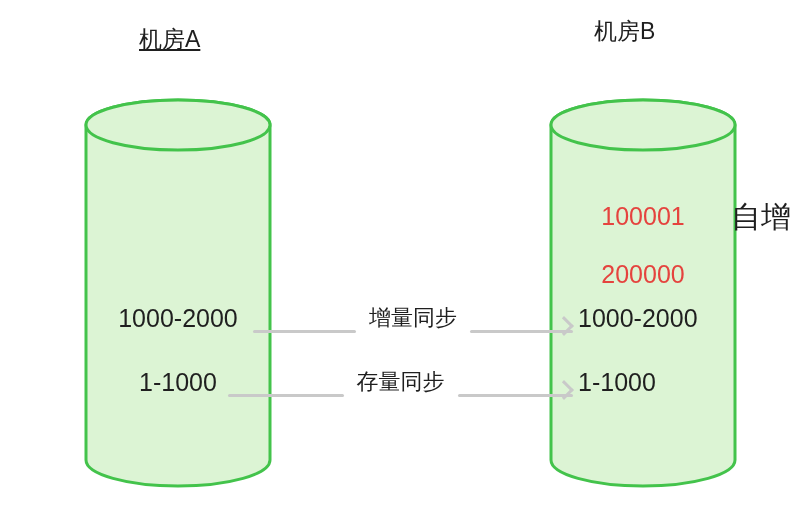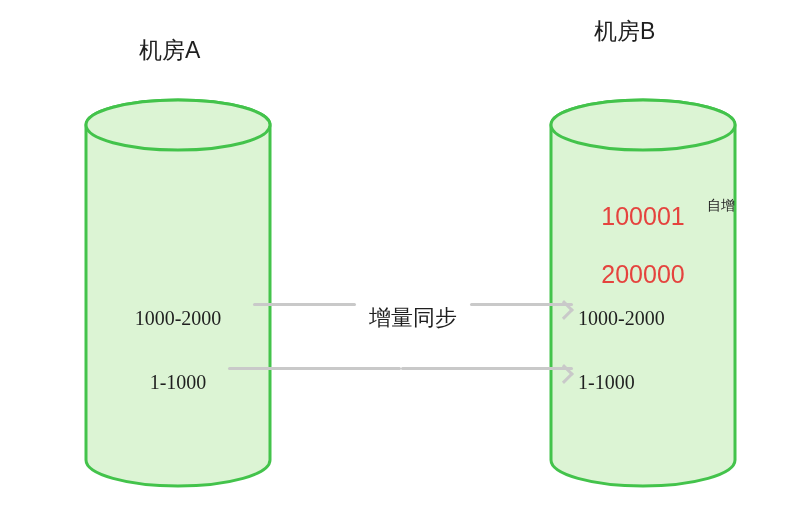--- a/index.html
+++ b/index.html
@@ -25,32 +25,31 @@
 
   .title {
     position: absolute;
     font-size: 23px;
     color: var(--ink);
     white-space: nowrap;
   }
 
   .row-label {
     position: absolute;
-    font-size: 20px;
+    font-size: 25px;
     line-height: 30px;
     color: var(--ink);
     white-space: nowrap;
-    font-family: Liberation Serif, serif;
   }
   .center184 { width: 184px; text-align: center; }
 
   .arrow {
     position: absolute;
     display: flex;
-    align-items: flex-start;
+    align-items: flex-end;
     height: 30px;
   }
   .arrow-line {
     flex: 1;
     height: 3px;
     background: var(--arrow);
     border-radius: 2px;
   }
   .arrow-label {
     padding: 0 13px;
@@ -74,44 +73,44 @@
     top: 173px;
     width: 184px;
     text-align: center;
     font-size: 25px;
     color: var(--red);
   }
   .red-values .red-line { line-height: 30px; margin-bottom: 13px; margin-top: 28px; }
 
   .auto-label {
     position: absolute;
-    left: 707px;
+    left: 731px;
     top: 197px;
-    font-size: 14px;
+    font-size: 30px;
     color: var(--ink);
     white-space: nowrap;
   }
 </style>
 </head>
 <body>
 
 <div class="stage" data-bind-style="--green:diagram.colors.cylinder_stroke;--green-fill:diagram.colors.cylinder_fill;--arrow:diagram.colors.arrow;--red:diagram.colors.highlight_text;--ink:diagram.colors.text" style="--green: #43c34b; --green-fill: #dcf4d4; --arrow: #c9c9c9; --red: #e5433e; --ink: #1f1f1f;">
 
   <svg class="bg-svg" width="802" height="506" viewBox="0 0 802 506">
     <g>
       <path class="cyl-shape" d="M 86 125 A 92 25 0 0 1 270 125 L 270 460 A 92 26 0 0 1 86 460 Z"></path>
       <ellipse class="cyl-shape" cx="178" cy="125" rx="92" ry="25"></ellipse>
     </g>
     <g>
       <path class="cyl-shape" d="M 551 125 A 92 25 0 0 1 735 125 L 735 460 A 92 26 0 0 1 551 460 Z"></path>
       <ellipse class="cyl-shape" cx="643" cy="125" rx="92" ry="25"></ellipse>
     </g>
   </svg>
 
-  <div class="title" style="left:139px; top:35px;" data-bind="diagram.title_left">机房A</div>
+  <div class="title" style="left:139px; top:24px;text-decoration:underline;" data-bind="diagram.title_left">机房A</div>
   <div class="title" style="left:594px; top:16px;" data-bind="diagram.title_right">机房B</div>
 
   <div class="row-label center184" style="left:86px; top:303px;" data-bind="diagram.left_cylinder.rows.0">1000-2000</div>
   <div class="row-label center184" style="left:86px; top:367px;" data-bind="diagram.left_cylinder.rows.1">1-1000</div>
 
   <div class="row-label" style="left:578px; top:303px;" data-bind="diagram.right_cylinder.rows.0">1000-2000</div>
   <div class="row-label" style="left:578px; top:367px;" data-bind="diagram.right_cylinder.rows.1">1-1000</div>
 
   <div class="red-values">
     <div class="red-line" data-bind="diagram.right_cylinder.auto_increment_values.0">100001</div>
@@ -121,17 +120,18 @@
 
   <div class="arrow" style="left:253px; top:303px; width:318px;">
     <span class="arrow-line"></span>
     <span class="arrow-label" data-bind="diagram.arrows.0.label">增量同步</span>
     <span class="arrow-line"></span>
     <span class="arrowhead"></span>
   </div>
 
   <div class="arrow" style="left:228px; top:367px; width:343px;">
     <span class="arrow-line"></span>
+    <span class="arrow-label" data-bind="diagram.arrows.1.label">存量同步</span>
     <span class="arrow-line"></span>
     <span class="arrowhead"></span>
   </div>
 
 </div>
 
 </body></html>

